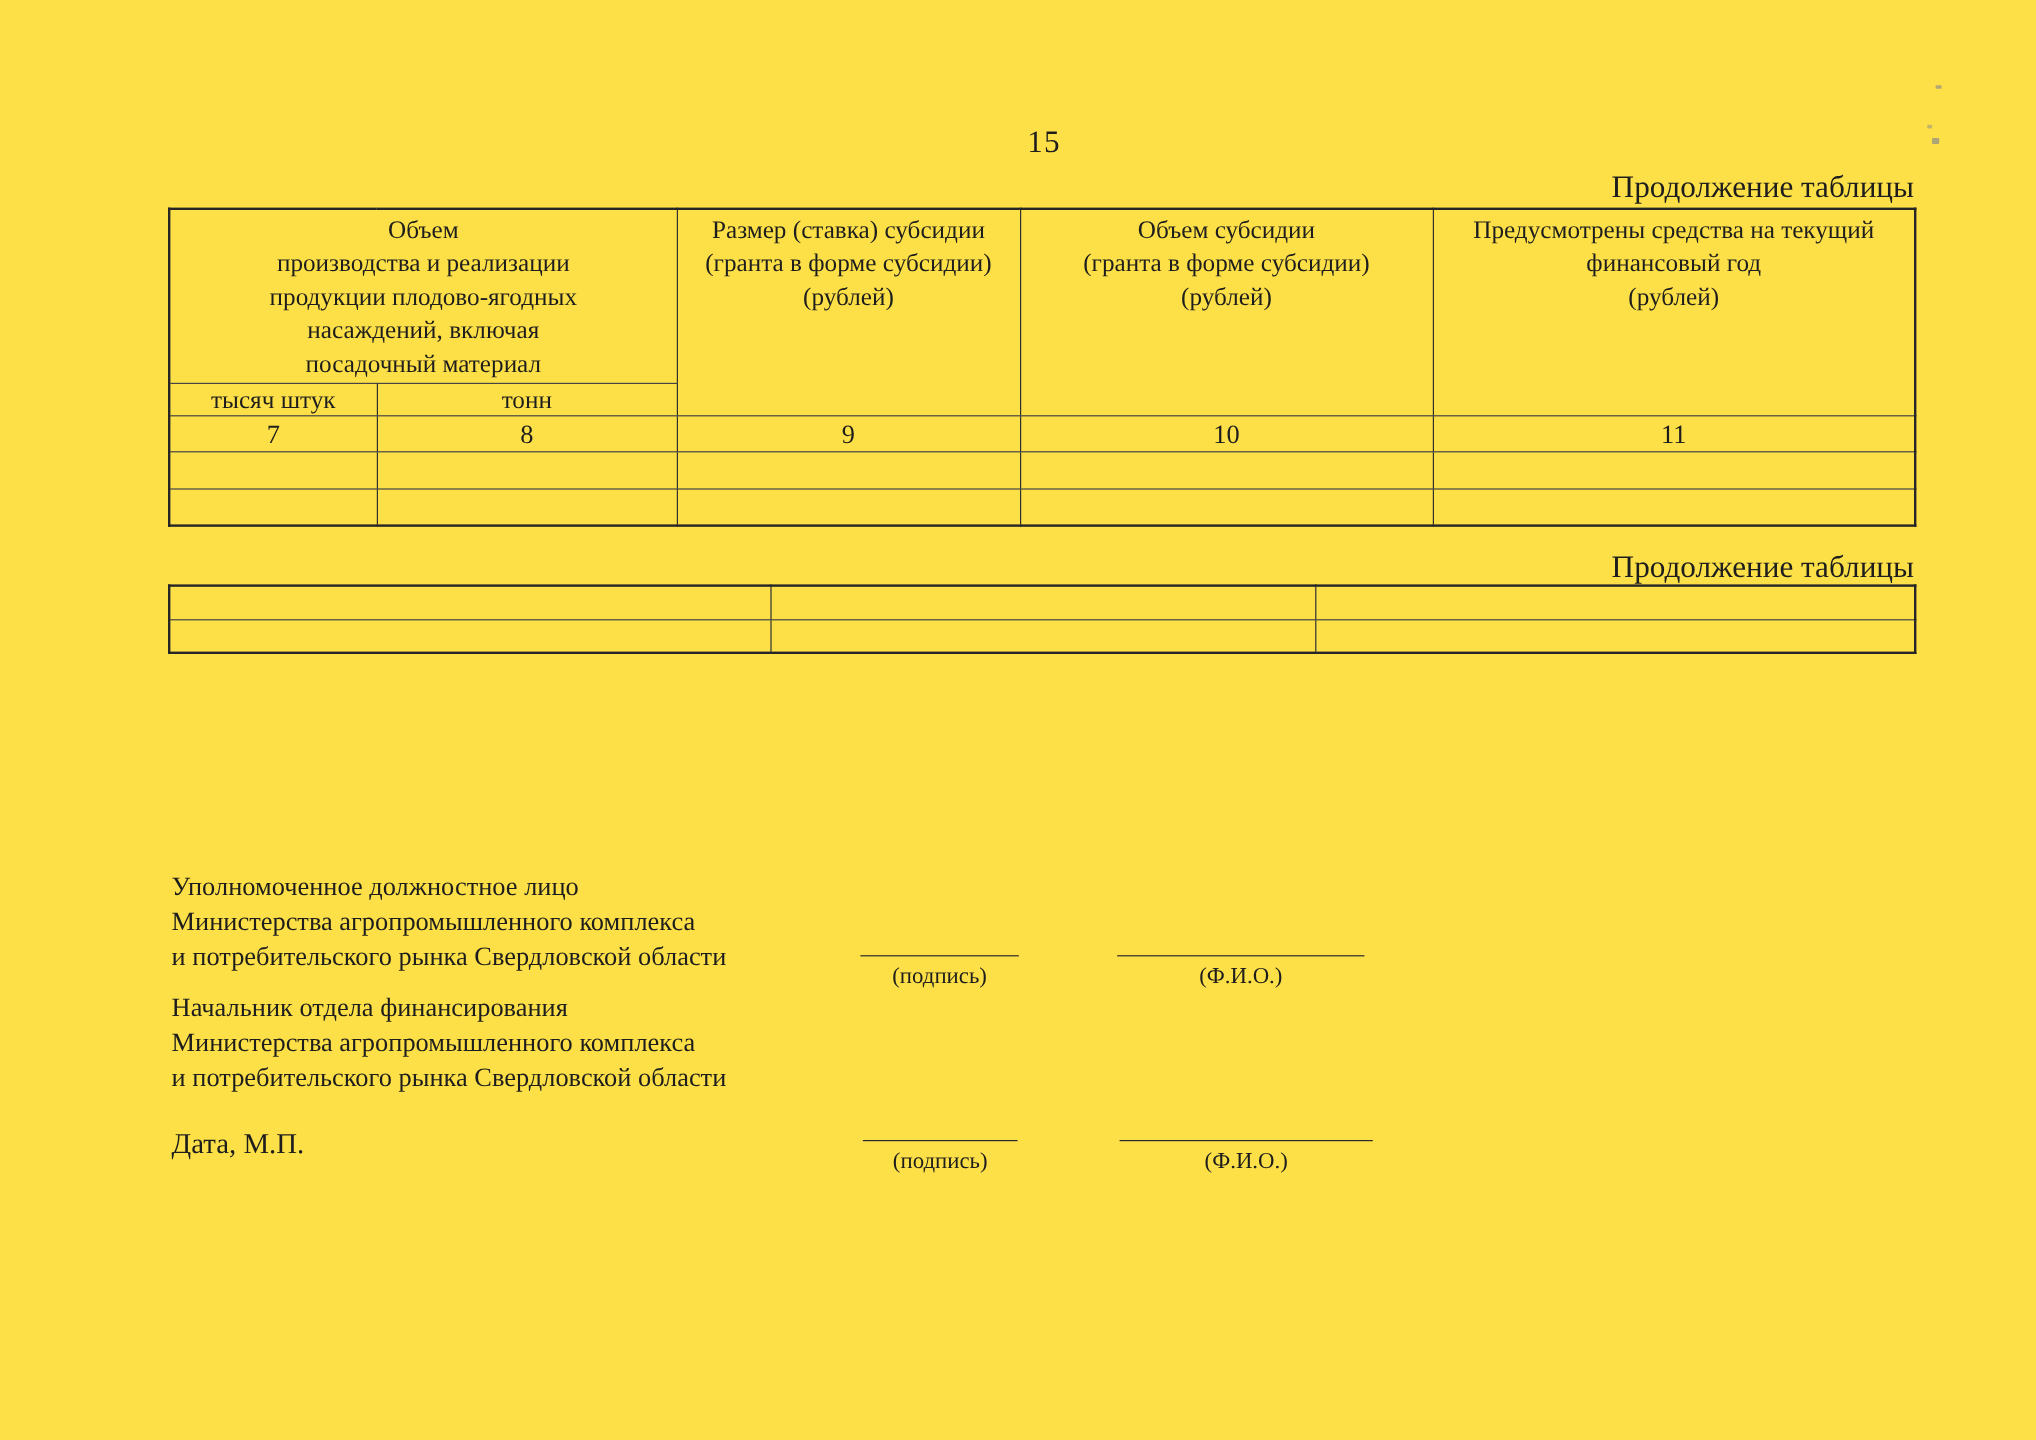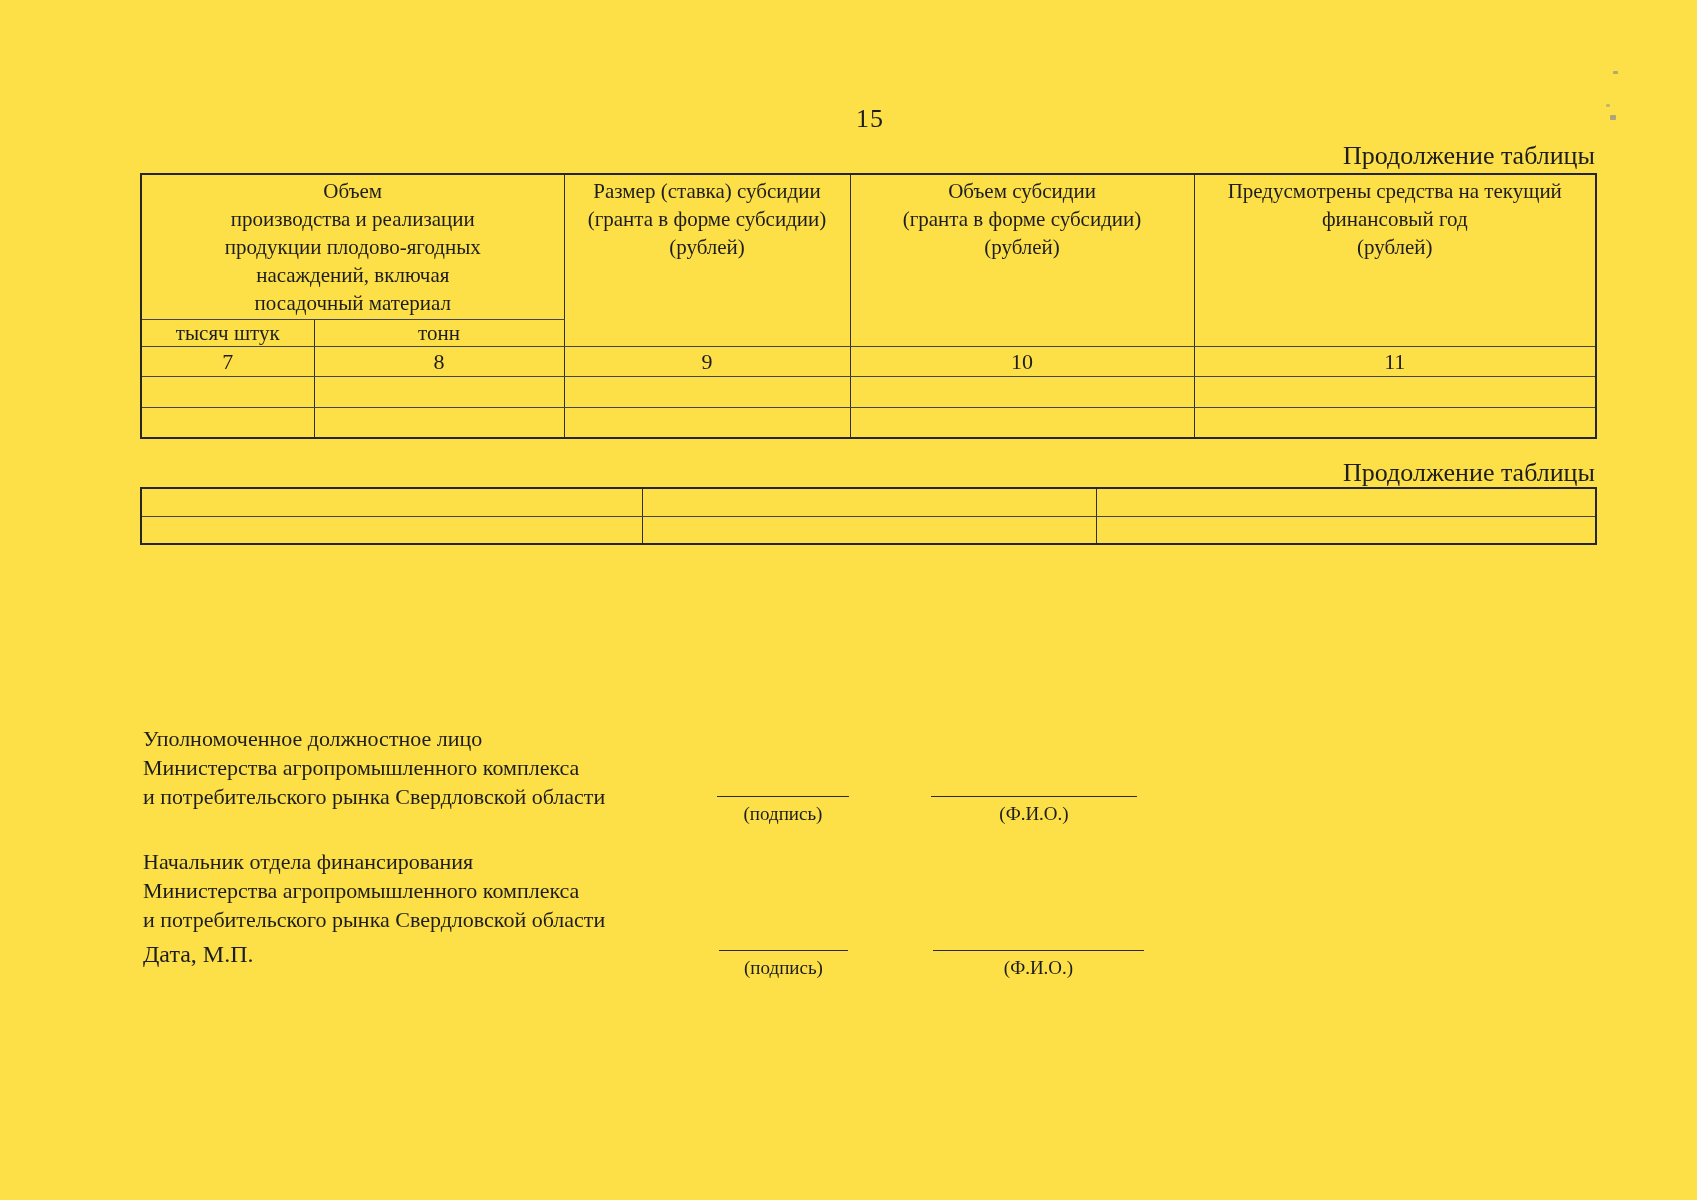--- a/index.html
+++ b/index.html
@@ -83,21 +83,21 @@
   tr.t2e2 td { height: 22px; }
 
   .sig-text {
     position: absolute;
     left: 143px;
     font-size: 22px;
     line-height: 29px;
     white-space: pre-line;
   }
   .sig-text-1 { top: 724px; }
-  .sig-text-2 { top: 847px; }
+  .sig-text-2 { top: 825px; }
   .date-stamp {
     position: absolute;
     left: 143px; top: 941px;
     font-size: 24px;
   }
 
   .sig-line {
     position: absolute;
     border-bottom: 1.6px solid #2a2a2a;
     height: 0;

